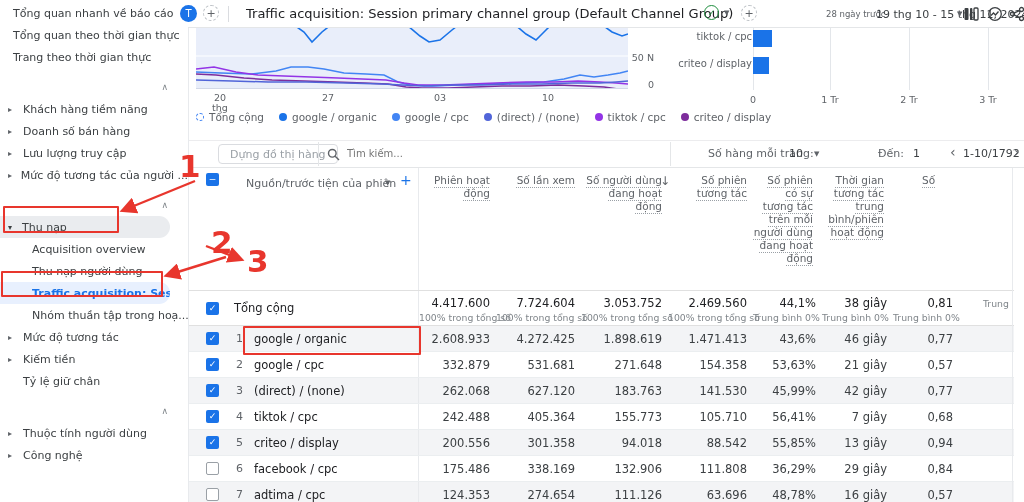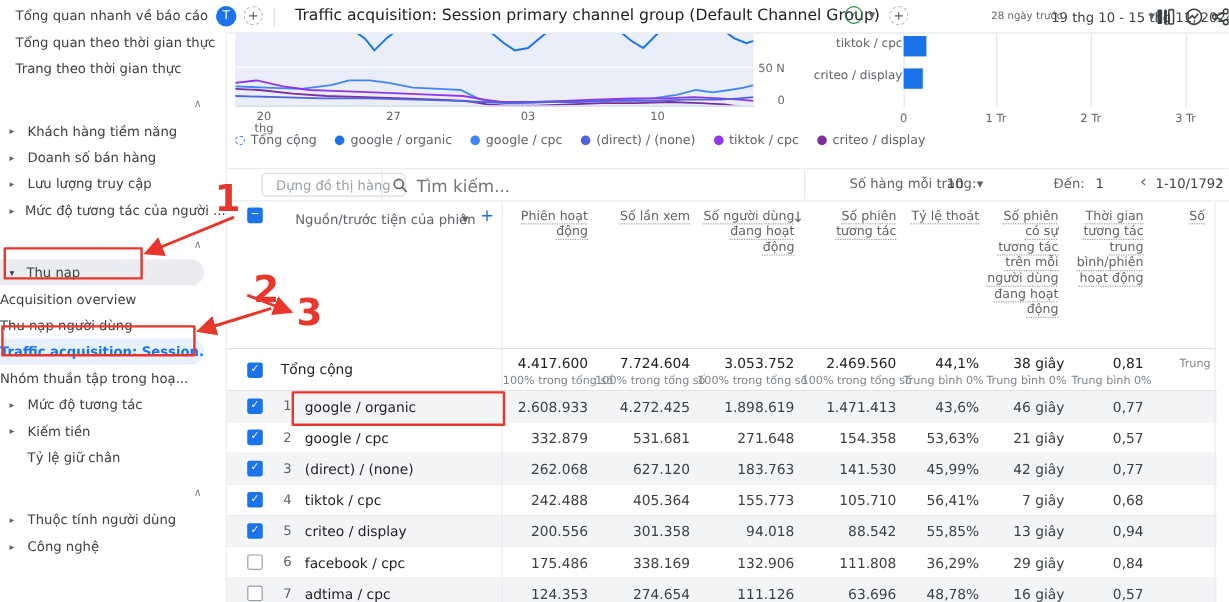--- a/index.html
+++ b/index.html
@@ -9,21 +9,21 @@
   
   .sidebar{position:absolute;left:0;top:0;width:188px;height:502px;background:#fff;padding-top:2px;box-sizing:border-box;z-index:2;}
   .sb-item{height:22px;display:flex;align-items:center;font-size:11px;color:#3c4043;position:relative;white-space:nowrap;overflow:hidden;}
   .sb-item.plain .sb-label{margin-left:13px;}
   .sb-item.plain2 .sb-label{margin-left:23px;}
   .sb-item.section{margin-top:8px;color:#80868b;font-size:10.5px;}
   .sb-item.section .sb-label{margin-left:13px;flex:1;margin-top:48px;}
   .sb-chev{margin-right:20px;font-size:9px;color:#80868b;}
   .sb-arrow{margin-left:8px;width:15px;font-size:8px;color:#5f6368;}
   .sb-caret{margin-left:8px;width:14px;font-size:8px;color:#3c4043;}
-  .sb-item.child .sb-label{}
+  .sb-item.child .sb-label{margin-left:32px;}
   .sb-item.open{background:#eaecef;border-radius:0 14px 14px 0;width:170px;}
   .sb-item.selected{background:#e8f0fe;border-radius:0 14px 14px 0;width:170px;}
   .sb-item.selected .sb-label{color:#1a73e8;font-weight:bold;}
   
   .topbar{position:absolute;left:176px;top:0;width:848px;height:28px;z-index:3;}
   .avatar{position:absolute;left:4px;top:5px;width:17px;height:17px;border-radius:50%;background:#1a73e8;color:#fff;
           font-size:10px;display:flex;align-items:center;justify-content:center;}
   .pluscirc{position:absolute;top:5px;width:16px;height:16px;border:1px dashed #bdc1c6;border-radius:50%;
             color:#5f6368;font-size:11px;line-height:15px;text-align:center;box-sizing:border-box;}
   .tb-sep{position:absolute;left:52px;top:6px;width:1px;height:16px;background:#dadce0;}
@@ -51,21 +51,21 @@
   .legend{position:absolute;left:196px;top:111px;display:flex;gap:15px;font-size:10.5px;color:#5f6368;align-items:center;}
   .lg-item{display:flex;align-items:center;gap:5px;white-space:nowrap;}
   .lg-dot{width:8px;height:8px;border-radius:50%;display:inline-block;}
   .lg-dot.hollow{background:#fff !important;border:1.5px dashed #4285f4;width:6px;height:6px;}
   
   .tool-hr-top{position:absolute;left:189px;top:140px;width:835px;height:1px;background:#ececee;}
   .tool-hr-bot{position:absolute;left:189px;top:167px;width:835px;height:1px;background:#e4e6e8;}
   .plot-btn{position:absolute;left:218px;top:144px;height:20px;padding:0 11px;border:1px solid #dadce0;border-radius:4px;
             color:#9aa0a6;font-size:11px;line-height:19px;background:#fff;box-sizing:border-box;}
   .tool-sep{position:absolute;top:142px;width:1px;height:24px;background:#e4e6e8;}
-  .search-txt{position:absolute;left:345px;top:147px;border:none;outline:none;font-size:14px;color:#5f6368;width:200px;
+  .search-txt{position:absolute;left:345px;top:147px;border:none;outline:none;font-size:10px;color:#5f6368;width:200px;
               font-family:inherit;background:transparent;}
   .pag{position:absolute;top:147px;font-size:11px;color:#5f6368;white-space:nowrap;}
   .pag.dark{color:#3c4043;}
   .pag-chev{position:absolute;top:144px;font-size:14px;color:#5f6368;}
   
   .thead{position:absolute;left:188px;top:168px;width:824px;height:122px;background:#fff;overflow:hidden;}
   .metrics-wrap{position:absolute;left:230px;top:0;height:122px;border-left:1px solid #e8eaed;display:flex;}
   .mh{font-size:10.5px;color:#5f6368;text-align:right;padding:6px 6px 0 0;box-sizing:border-box;line-height:13px;}
   .mh u{text-decoration:underline dotted #9aa0a6;text-underline-offset:3px;text-decoration-thickness:1px;}
   .mh.clip{text-align:left;padding:6px 0 0 32px;overflow:hidden;white-space:nowrap;}
@@ -289,21 +289,20 @@
   <div class="cbx on hd-cbx">−</div>
   <span class="dim-h">Nguồn/trước tiện của phiên</span>
   <span class="dim-caret">▼</span>
   <span class="dim-plus">+</span>
   <div class="metrics-wrap" id="mh-row">
     <span class="sort-arr">↓</span>
   <div class="mh" style="width: 77px;"><u>Phiên hoạt động</u></div>
       <div class="mh" style="width: 85px;"><u>Số lần xem</u></div>
       <div class="mh" style="width: 87px;"><u>Số người dùng đang hoạt động</u></div>
       <div class="mh" style="width: 85px;"><u>Số phiên tương tác</u></div>
-      <div class="mh" style="width: 69px;"><u>Tỷ lệ thoát</u></div>
       <div class="mh" style="width: 66px;"><u>Số phiên có sự tương tác trên mỗi người dùng đang hoạt động</u></div>
       <div class="mh" style="width: 71px;"><u>Thời gian tương tác trung bình/phiên hoạt động</u></div>
       <div class="mh clip" style="width: 52px;"><u>Số</u></div>
     </div>
 </div>
 <div class="tbody" id="tbody">
     <div class="trow totals">
       <div class="c-check">
         <div class="cbx on">✓</div>
       </div>

